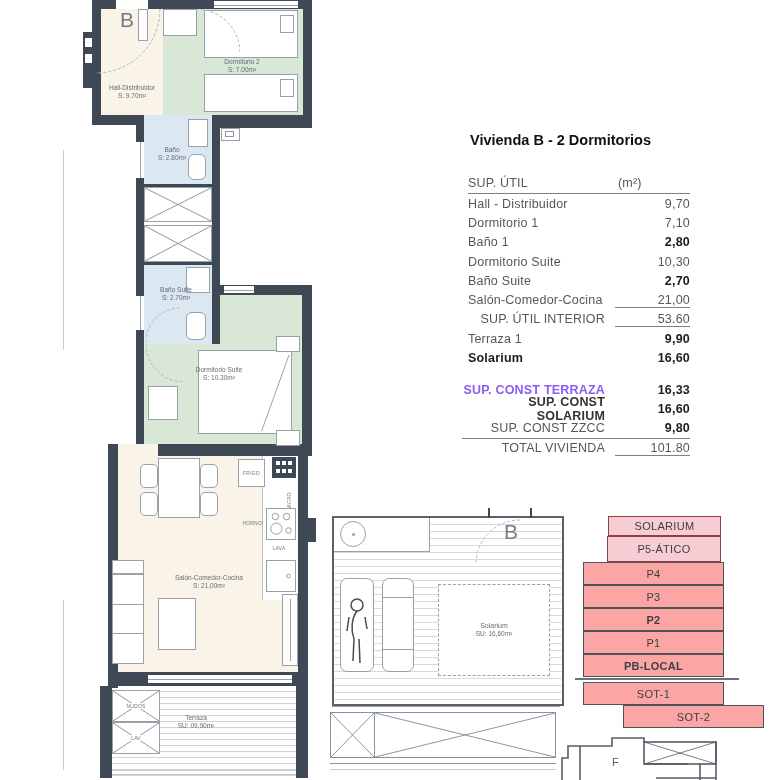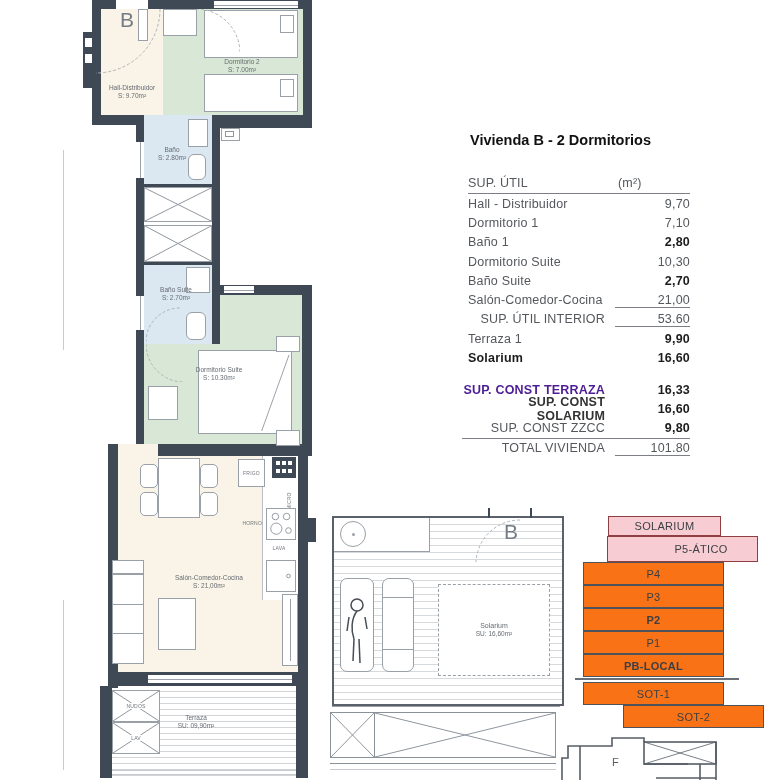--- a/index.html
+++ b/index.html
@@ -35,21 +35,21 @@
           color:#54575c;letter-spacing:.2px;}
   #totals .trow{height:19.2px;}
   .sep{border-bottom:1.2px solid #7c8086;}
   #title{position:absolute;left:470px;top:132px;font-size:14.5px;font-weight:bold;color:#111;}
   
   #solarium{position:absolute;left:332px;top:516px;width:228px;height:186px;
             border:2px solid #5a616b;background:repeating-linear-gradient(to bottom,#fff 0 6px,#d7dadd 6px 7px);}
   .lounger{position:absolute;background:#fff;border:1px solid #99a0a8;border-radius:7px;}
   
   #stack{position:absolute;left:583px;top:516px;width:140px;height:220px;}
-  .lvl{position:absolute;border:1.5px solid #4d535b;background:#f97316;display:flex;
+  .lvl{position:absolute;border:1.5px solid #4d535b;background:#fca5a5;display:flex;
        align-items:center;justify-content:center;font-size:11px;color:#3b3f44;letter-spacing:.3px;}
   .lvl.hl{background:#f7ccd2;border-color:#8f3e44;}
 </style>
 </head>
 <body>
 
 <div id="page">
 
   <div>
 
@@ -287,21 +287,21 @@
         <span class="tval b">9,90</span>
       </div>
     <div class="trow">
         <span class="b">Solarium</span>
         <span class="tval b">16,60</span>
       </div>
   </div>
 
   <div id="totals">
     <div class="trow">
-        <span class="rlab b" style="color:#4c1d95;">SUP. CONST TERRAZA</span>
+        <span class="rlab b" style="color:#8b5cf6;">SUP. CONST TERRAZA</span>
         <span class="tval b">16,33</span>
       </div>
     <div class="trow">
         <span class="rlab b" style="color:#333;">SUP. CONST SOLARIUM</span>
         <span class="tval b">16,60</span>
       </div>
     <div class="trow sep">
         <span class="rlab">SUP. CONST ZZCC</span>
         <span class="tval b">9,80</span>
       </div>
@@ -359,21 +359,21 @@
         </svg>
     </div>
   </div>
   <div class="thinline" style="left:330px;top:763px;width:226px;height:1px;background:#8a9198;"></div>
   <div class="thinline" style="left:330px;top:769px;width:226px;height:1px;"></div>
 
   <div id="stack">
     <div class="lvl hl" style="left:25px;top:0;width:111px;height:18px;">
         <span>SOLARIUM</span>
       </div>
-    <div class="lvl hl" style="left:24px;top:20px;width:112px;height:24px;padding-left:37px;">
+    <div class="lvl hl" style="left:24px;top:20px;width:112px;height:24px;">
         <span>P5-ÁTICO</span>
       </div>
     <div class="lvl" style="left:0;top:46px;width:139px;height:21px;">
         <span>P4</span>
       </div>
     <div class="lvl" style="left:0;top:69px;width:139px;height:21px;">
         <span>P3</span>
       </div>
     <div class="lvl" style="left:0;top:92px;width:139px;height:21px;font-weight:bold;">
         <span>P2</span>

